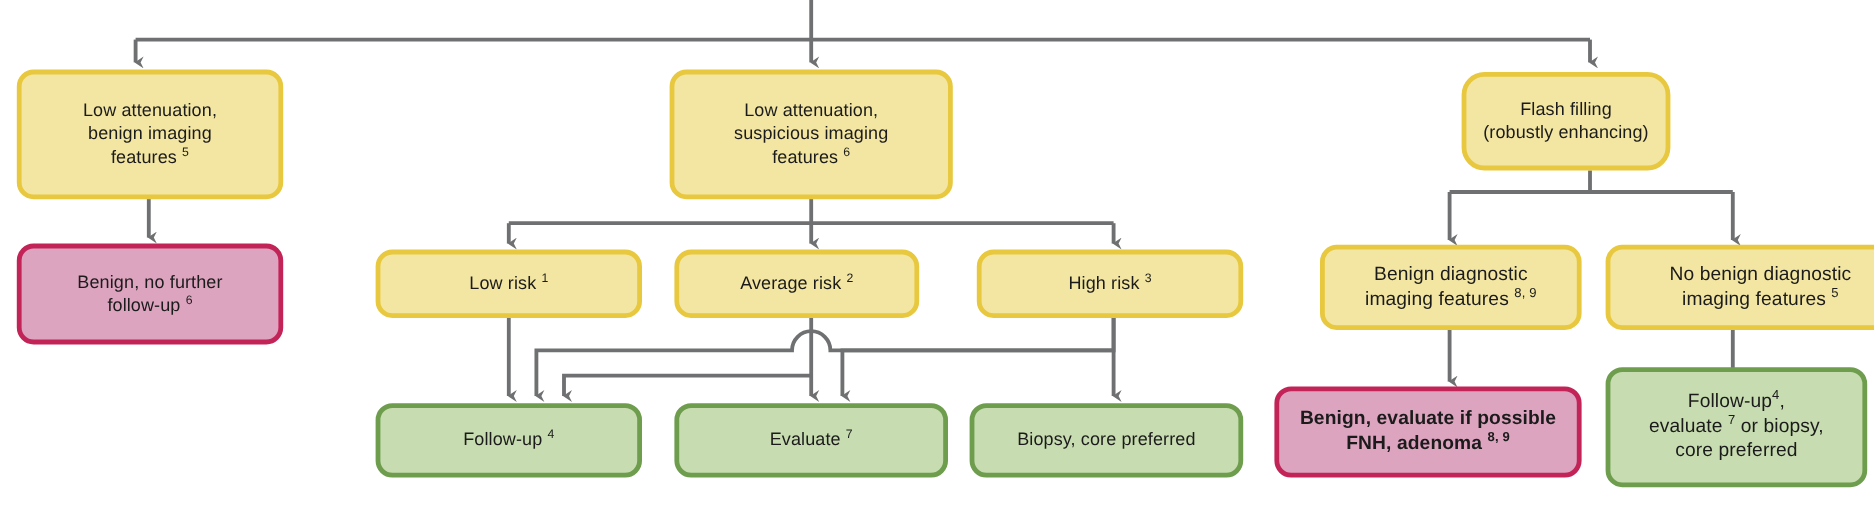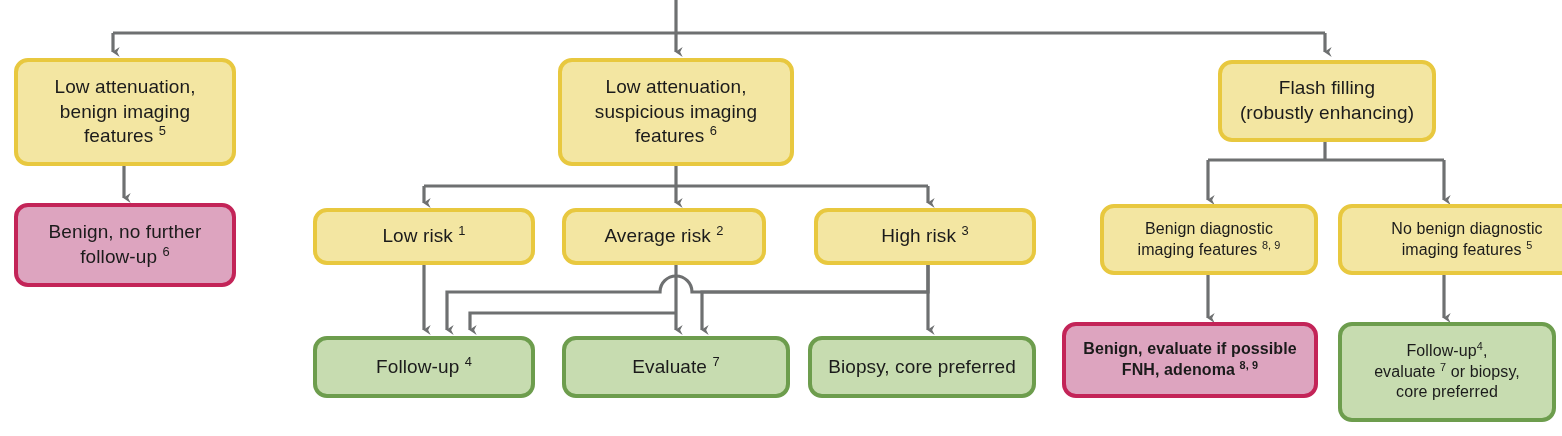--- a/index.html
+++ b/index.html
@@ -32,21 +32,21 @@
     border-style:solid;
     line-height:1.30;
     color:#1b1b1b;
     letter-spacing:.1px;
     z-index:2;
   }
   .node .txt{ display:block; padding:0 8px; }
   .node.yellow{ background:#f3e6a2; border-color:#e8c83f; }
   .node.pink  { background:#dda4bf; border-color:#c32458; }
   .node.green { background:#c7dcb0; border-color:#6d9d4d; }
-  .fs-md{ font-size:19px; }
+  .fs-md{ font-size:15px; }
   .fs-sm{ font-size:16px; }
   sup{ font-size:.68em; vertical-align:super; line-height:0; }
 </style>
 </head>
 <body>
 
 <div id="canvas">
 
   <svg id="wires" viewBox="0 0 1562 436" xmlns="http://www.w3.org/2000/svg">
     <defs>
@@ -153,21 +153,21 @@
       <sup>7</sup>
     </span>
   </div>
 
   <div class="node green fs-md" style="left:808px; top:336px; width:228px; height:62px;">
     <span class="txt">
       <span>Biopsy, core preferred</span>
     </span>
   </div>
 
-  <div class="node yellow fs-md" style="left:1218px; top:60px; width:218px; height:82px;">
+  <div class="node yellow fs-md" style="left:1218px; top:60px; width:174px; height:82px;border-radius:19px;">
     <span class="txt">
       <span>Flash filling</span><br>
       <span>(robustly enhancing)</span>
     </span>
   </div>
 
   <div class="node yellow fs-sm" style="left:1100px; top:204px; width:218px; height:71px;">
     <span class="txt">
       <span>Benign diagnostic</span><br>
       <span>imaging features</span>
@@ -184,21 +184,21 @@
   </div>
 
   <div class="node pink fs-sm" style="left:1062px; top:322px; width:256px; height:76px;font-weight:bold;">
     <span class="txt">
       <span>Benign, evaluate if possible</span><br>
       <span>FNH, adenoma</span>
       <sup>8, 9</sup>
     </span>
   </div>
 
-  <div class="node green fs-sm" style="left:1338px; top:322px; width:218px; height:100px;">
+  <div class="node green fs-sm" style="left:1338px; top:306px; width:218px; height:100px;">
     <span class="txt">
       <span>Follow-up</span><sup>4</sup>,<br>
       <span>evaluate</span> <sup>7</sup> <span>or biopsy,</span><br>
       <span>core preferred</span>
     </span>
   </div>
 
 </div>
 
 </body></html>

